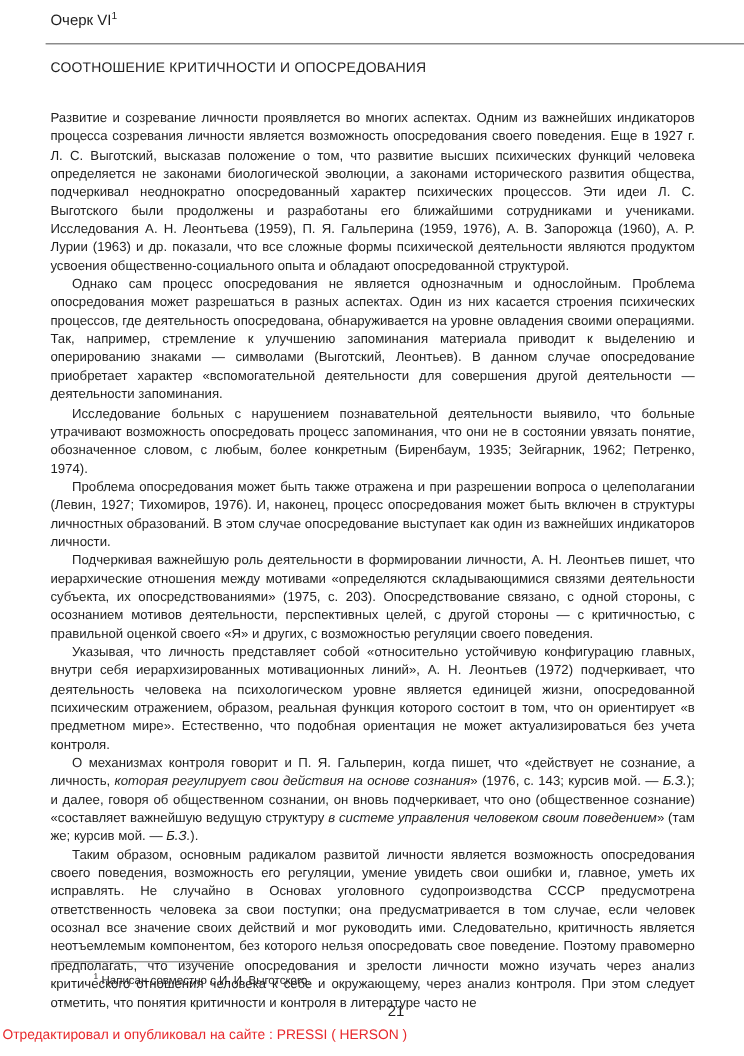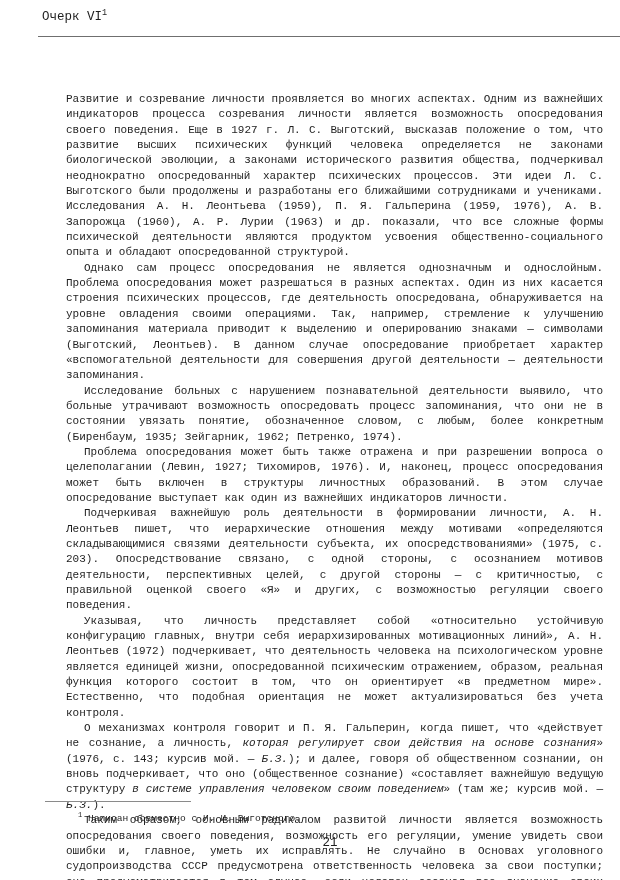--- a/index.html
+++ b/index.html
@@ -1,21 +1,21 @@
 <!DOCTYPE html>
 <html><head>
 <meta charset="utf-8">
 <style>
   html, body { margin: 0; padding: 0; background: #ffffff; }
   .page {
     position: relative;
     width: 620px;
     height: 880px;
     background: #ffffff;
-    font-family: Liberation Mono, monospace;
+    font-family: Liberation Sans, sans-serif;
     color: #1e1e1e;
     overflow: hidden;
   }
   .chapter {
     position: absolute;
     top: 8px;
     left: 42px;
     font-size: 12.5px;
     color: #1e1e1e;
   }
@@ -40,21 +40,20 @@
   }
   .body-text {
     position: absolute;
     top: 92px;
     left: 42px;
     width: 537px;
     font-size: 11px;
     line-height: 15.35px;
     text-align: justify;
     color: #1e1e1e;
-    margin-left: 24px;
   }
   .body-text p { margin: 0; }
   .body-text p.indent { text-indent: 18px; }
   .body-text .it { font-style: italic; }
   .footnote-rule {
     position: absolute;
     top: 801px;
     left: 45px;
     width: 146px;
     height: 1px;
@@ -89,34 +88,36 @@
 <body>
 
 <div class="page" style="color: rgb(30, 30, 30); background: rgb(255, 255, 255);">
 
   <div class="chapter">
     <span>Очерк VI</span><sup>1</sup>
   </div>
 
   <div class="header-rule"></div>
 
+  <h1 class="heading">СООТНОШЕНИЕ КРИТИЧНОСТИ И ОПОСРЕДОВАНИЯ</h1>
 
   <div class="body-text">
       <p class=""><span>Развитие и созревание личности проявляется во многих аспектах. Одним из важнейших индикаторов процесса созревания личности является возможность опосредования своего поведения. Еще в 1927 г. Л. С. Выготский, высказав положение о том, что развитие высших психических функций человека определяется не законами биологической эволюции, а законами исторического развития общества, подчеркивал неоднократно опосредованный характер психических процессов. Эти идеи Л. С. Выготского были продолжены и разработаны его ближайшими сотрудниками и учениками. Исследования А. Н. Леонтьева (1959), П. Я. Гальперина (1959, 1976), А. В. Запорожца (1960), А. Р. Лурии (1963) и др. показали, что все сложные формы психической деятельности являются продуктом усвоения общественно-социального опыта и обладают опосредованной структурой.</span></p>
       <p class="indent"><span>Однако сам процесс опосредования не является однозначным и однослойным. Проблема опосредования может разрешаться в разных аспектах. Один из них касается строения психических процессов, где деятельность опосредована, обнаруживается на уровне овладения своими операциями. Так, например, стремление к улучшению запоминания материала приводит к выделению и оперированию знаками — символами (Выготский, Леонтьев). В данном случае опосредование приобретает характер «вспомогательной деятельности для совершения другой деятельности — деятельности запоминания.</span></p>
       <p class="indent"><span>Исследование больных с нарушением познавательной деятельности выявило, что больные утрачивают возможность опосредовать процесс запоминания, что они не в состоянии увязать понятие, обозначенное словом, с любым, более конкретным (Биренбаум, 1935; Зейгарник, 1962; Петренко, 1974).</span></p>
       <p class="indent"><span>Проблема опосредования может быть также отражена и при разрешении вопроса о целеполагании (Левин, 1927; Тихомиров, 1976). И, наконец, процесс опосредования может быть включен в структуры личностных образований. В этом случае опосредование выступает как один из важнейших индикаторов личности.</span></p>
       <p class="indent"><span>Подчеркивая важнейшую роль деятельности в формировании личности, А. Н. Леонтьев пишет, что иерархические отношения между мотивами «определяются складывающимися связями деятельности субъекта, их опосредствованиями» (1975, с. 203). Опосредствование связано, с одной стороны, с осознанием мотивов деятельности, перспективных целей, с другой стороны — с критичностью, с правильной оценкой своего «Я» и других, с возможностью регуляции своего поведения.</span></p>
       <p class="indent"><span>Указывая, что личность представляет собой «относительно устойчивую конфигурацию главных, внутри себя иерархизированных мотивационных линий», А. Н. Леонтьев (1972) подчеркивает, что деятельность человека на психологическом уровне является единицей жизни, опосредованной психическим отражением, образом, реальная функция которого состоит в том, что он ориентирует «в предметном мире». Естественно, что подобная ориентация не может актуализироваться без учета контроля.</span></p>
       <p class="indent"><span>О механизмах контроля говорит и П. Я. Гальперин, когда пишет, что «действует не сознание, а личность, </span><span class="it">которая регулирует свои действия на основе сознания</span><span>» (1976, с. 143; курсив мой. — </span><span class="it">Б.З.</span><span>); и далее, говоря об общественном сознании, он вновь подчеркивает, что оно (общественное сознание) «составляет важнейшую ведущую структуру </span><span class="it">в системе управления человеком своим поведением</span><span>» (там же; курсив мой. — </span><span class="it">Б.З.</span><span>).</span></p>
       <p class="indent"><span>Таким образом, основным радикалом развитой личности является возможность опосредования своего поведения, возможность его регуляции, умение увидеть свои ошибки и, главное, уметь их исправлять. Не случайно в Основах уголовного судопроизводства СССР предусмотрена ответственность человека за свои поступки; она предусматривается в том случае, если человек осознал все значение своих действий и мог руководить ими. Следовательно, критичность является неотъемлемым компонентом, без которого нельзя опосредовать свое поведение. Поэтому правомерно предполагать, что изучение опосредования и зрелости личности можно изучать через анализ критического отношения человека к себе и окружающему, через анализ контроля. При этом следует отметить, что понятия критичности и контроля в литературе часто не</span></p>
     </div>
 
   <div class="footnote-rule"></div>
 
   <div class="footnote">
     <sup>1</sup><span> Написан совместно с И. И. Выготского.</span>
   </div>
 
   <div class="page-number">21</div>
 
+  <div class="watermark" style="color: rgb(232, 40, 44);">Отредактировал и опубликовал на сайте : PRESSI ( HERSON )</div>
 
 </div>
 
 </body></html>

